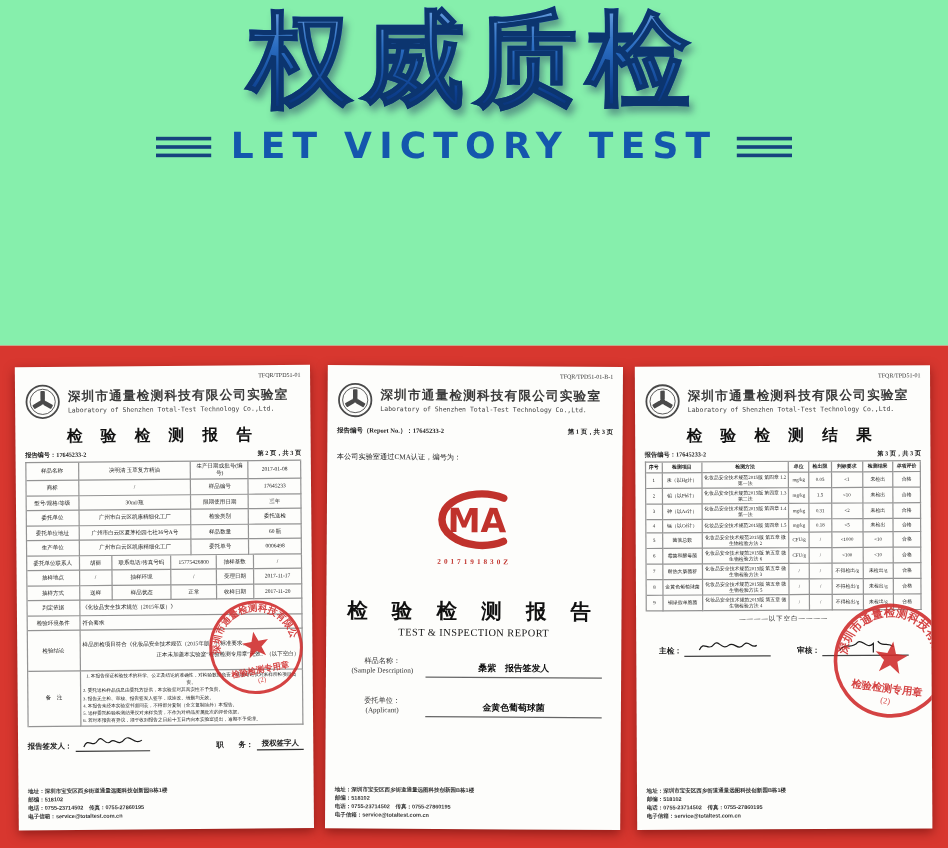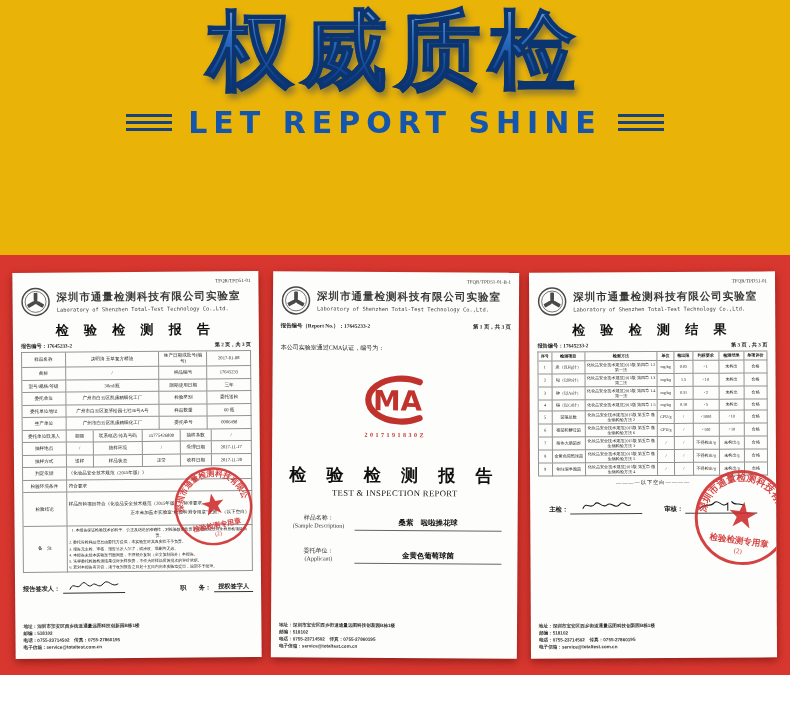--- a/index.html
+++ b/index.html
@@ -1,20 +1,20 @@
 <!DOCTYPE html>
 <html><head>
 <meta charset="utf-8">
 <style>
   html,body { margin:0; padding:0; }
   body { width:790px; height:707px; overflow:hidden; background:#fff;
          font-family:"Liberation Sans","DejaVu Sans",sans-serif; }
 
   
-  .banner { height:255px; background:#eab308; text-align:center; padding-top:4px; box-sizing:border-box; }
+  .banner { height:288px; background:#86efac; text-align:center; padding-top:4px; box-sizing:border-box; }
   .title-blue {
     display:inline-block;
     font:900 86px/1.08 "DejaVu Sans",sans-serif; letter-spacing:8px;
     color:#14509f; -webkit-text-stroke:1.5px #0c356f;
     filter:drop-shadow(3px 5px 3px rgba(35,55,90,.45));
   }
   .title-red {
     display:inline-block; margin-top:10px;
     font:900 76px/1.05 "DejaVu Sans",sans-serif; letter-spacing:3px;
     color:#d42525; -webkit-text-stroke:1.5px #8f0e0e;
@@ -99,21 +99,21 @@
 <body>
 
 <header class="banner">
   <div class="title-blue">权威质检</div>
   <div class="subtitle-row">
     <span class="tri-lines">
         <i></i>
         <i></i>
         <i></i>
       </span>
-    <span class="subtitle-en">LET REPORT SHINE</span>
+    <span class="subtitle-en">LET VICTORY TEST</span>
     <span class="tri-lines">
         <i></i>
         <i></i>
         <i></i>
       </span>
   </div>
 </header>
 
 <section class="certs">
 
@@ -310,21 +310,21 @@
       </svg>
       <div class="cma-num">2017191830Z</div>
     </div>
     <div class="mid-title">检 验 检 测 报 告</div>
     <div class="mid-title-en">TEST &amp; INSPECTION REPORT</div>
     <div class="sample-row">
       <span class="sample-lab">
         <span>样品名称：</span><br>
         <span>(Sample Description)</span>
       </span>
-      <span class="sample-val">桑紫　啦啦操花球</span>
+      <span class="sample-val">桑紫　报告签发人</span>
     </div>
     <div class="sample-row">
       <span class="sample-lab">
         <span>委托单位：</span><br>
         <span>(Applicant)</span>
       </span>
       <span class="sample-val">金黄色葡萄球菌</span>
     </div>
     <div class="addr">
       <div>地址：深圳市宝安区西乡街道通量远图科技创新园B栋1楼</div>

